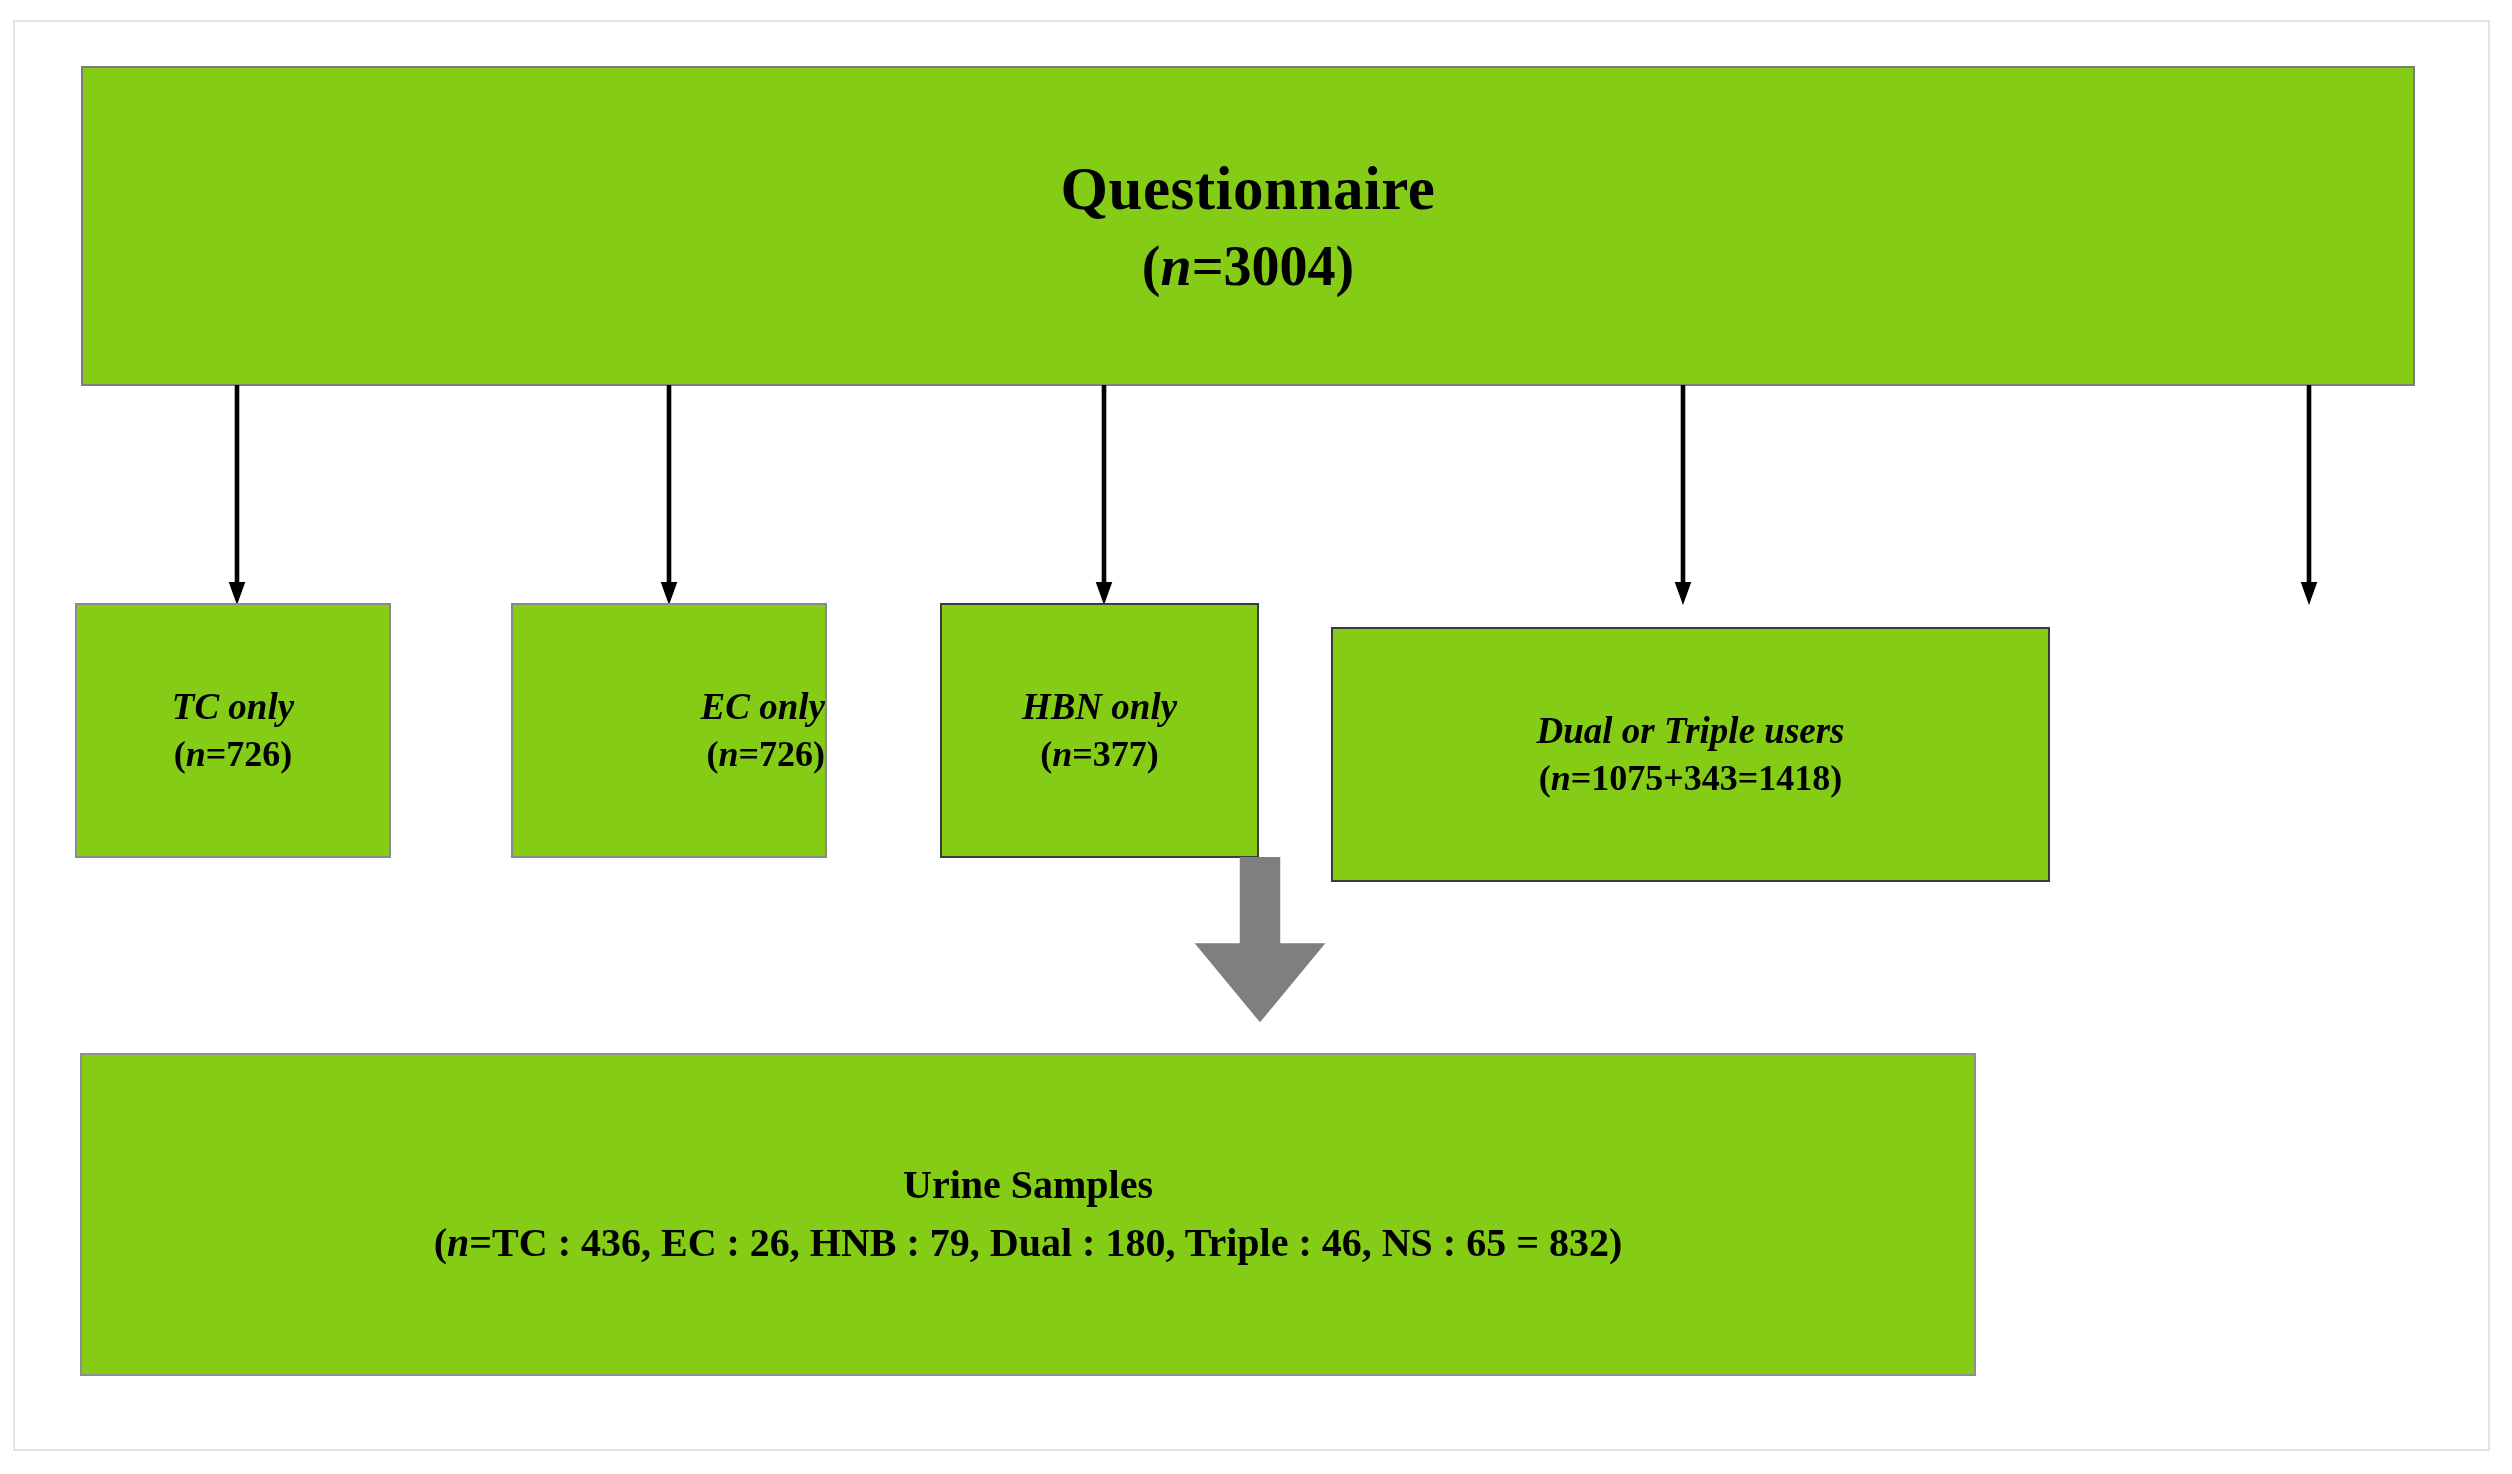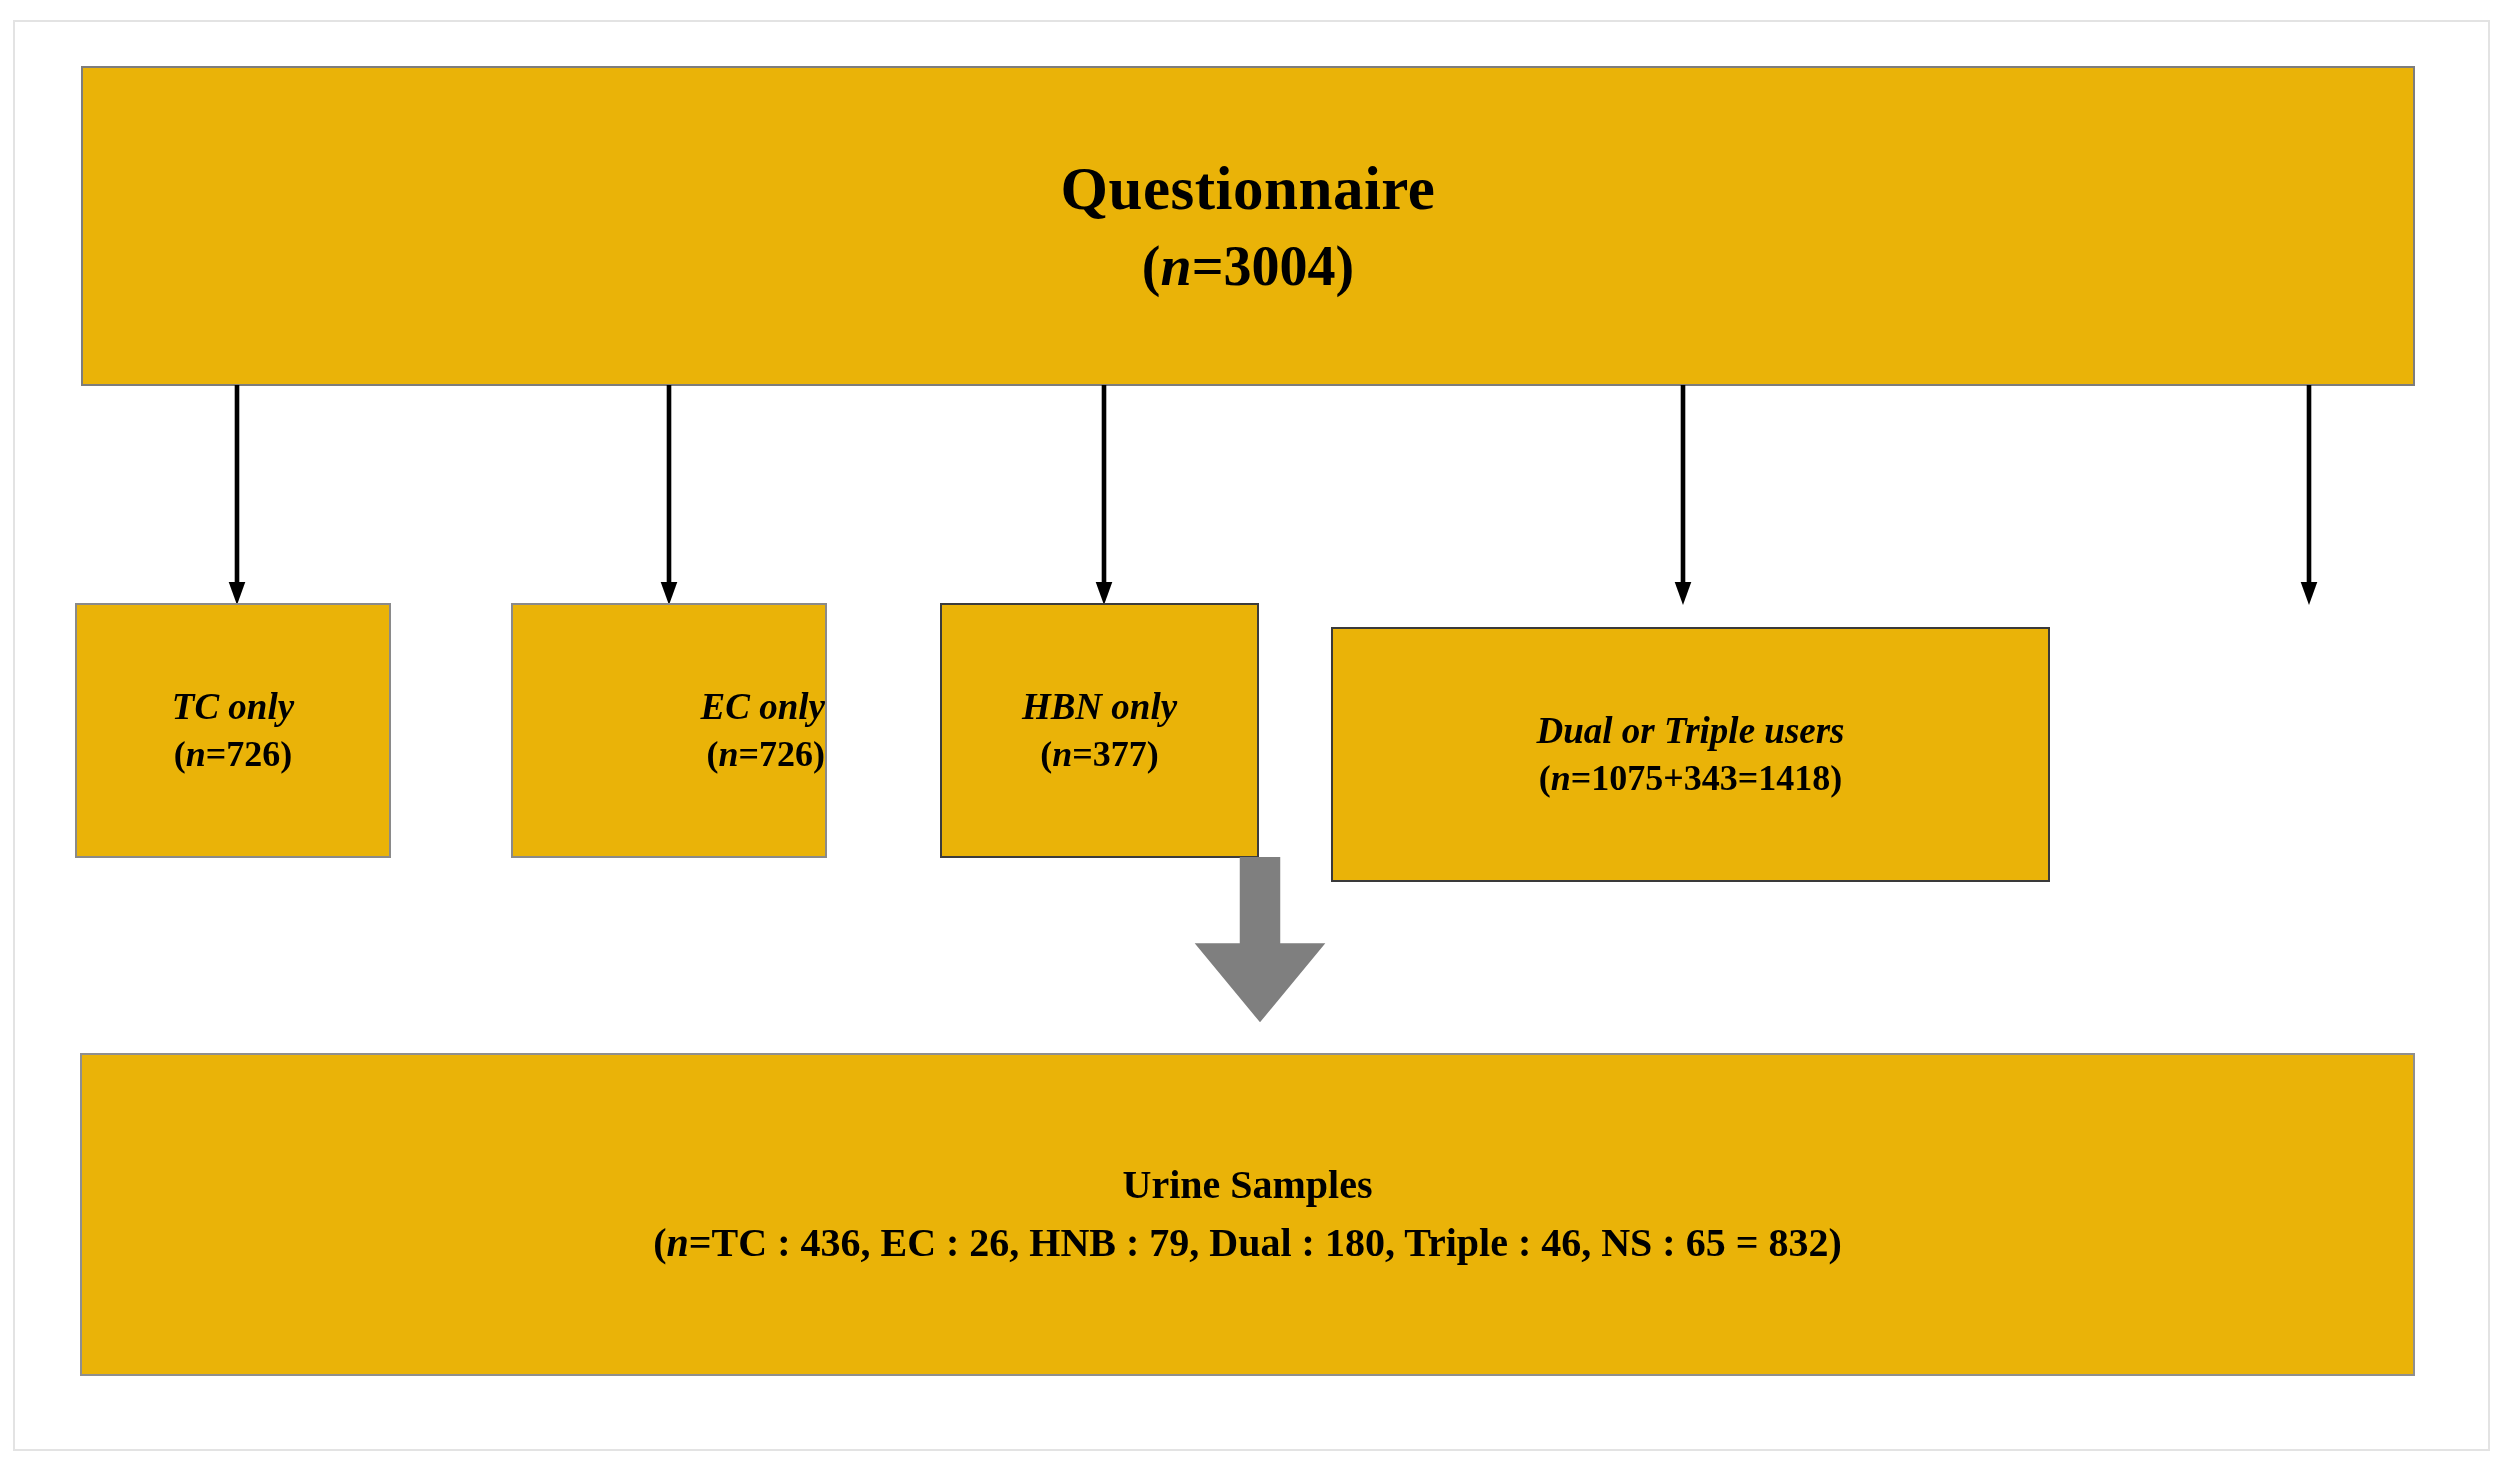--- a/index.html
+++ b/index.html
@@ -25,21 +25,21 @@
     width: 2477px;
     height: 1431px;
     border: 2.8px solid #e3e3e3;
     box-sizing: border-box;
   }
 
   .node-box {
     position: absolute;
     box-sizing: border-box;
     border: 2.8px solid #8a8a8a;
-    background: #eab308;
+    background: #84cc16;
     display: flex;
     flex-direction: column;
     align-items: center;
     justify-content: center;
     text-align: center;
     color: #000000;
     font-weight: bold;
     line-height: 1.22;
   }
 
@@ -62,21 +62,21 @@
   #box-tc   { left: 75px;   width: 316px; }
   #box-ec   { left: 511px;  width: 316px; align-items: flex-end; }
   #box-hbn  { left: 940px; width: 319px; border-color: #3c3c3c; }
   #box-dual { left: 1331px; width: 719px; border-color: #3a3a3a; margin-top: 24px; }
   #box-ns   { left: 2099px; width: 314px; border-color: #4a4a4a; }
 
   
   #box-urine {
     left: 80px;
     top: 1053px;
-    width: 2335px;
+    width: 1896px;
     height: 323px;
     border-color: #8f8f8f;
   }
   #box-urine .ln1 { font-size: 40px; }
   #box-urine .ln2 { font-size: 40px; margin-top: 9.2px; white-space: nowrap; }
 
   .ital { font-style: italic; }
 
   
   .connector {

